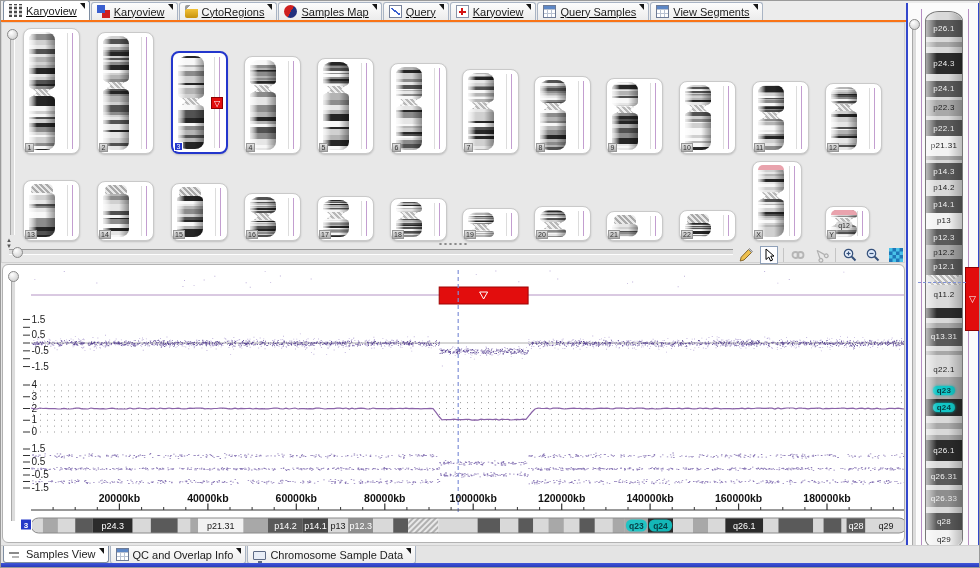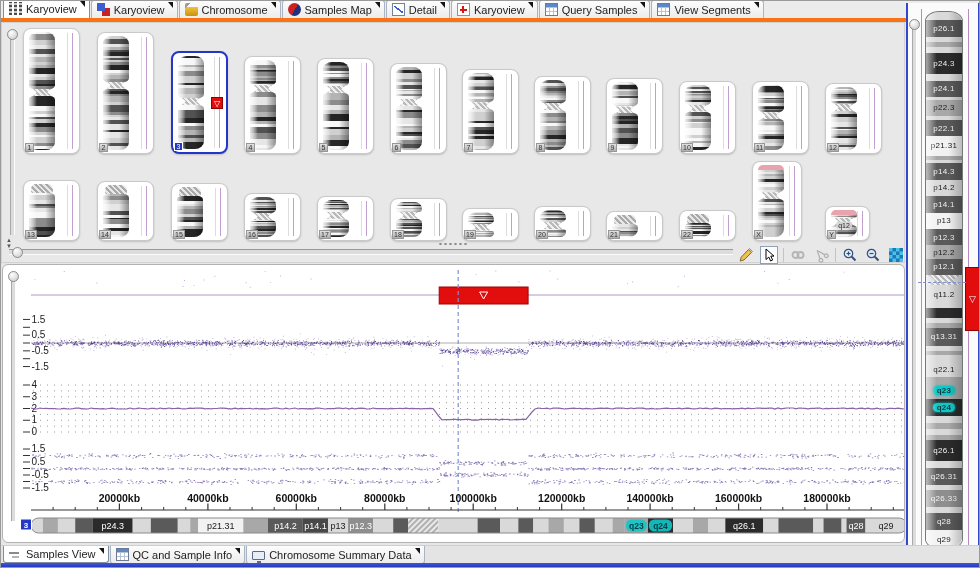--- a/index.html
+++ b/index.html
@@ -1,21 +1,21 @@
 <!DOCTYPE html>
 <html><head>
 <meta charset="utf-8">
 <style>
   html,body{margin:0;padding:0;background:#bbb;}
   *{box-sizing:border-box;}
   #app{position:relative;width:980px;height:568px;background:#e6e6e6;overflow:hidden;
        font-family:"Liberation Sans","DejaVu Sans",sans-serif;border:1px solid #9a9a9a;}
   
   .tabbar{position:absolute;display:flex;align-items:flex-end;padding-left:2px;}
-  .tabbar.top{left:0;top:0;width:980px;height:21px;background:#ececec;border-bottom:4px solid #f97316;}
+  .tabbar.top{left:0;top:0;width:980px;height:21px;background:#ececec;border-bottom:2px solid #f97316;text-decoration:underline;}
   .tabbar.bottom{left:0;top:544px;width:980px;height:18px;background:#e4e4e4;align-items:flex-start;border-top:1px solid #cfcfcf;}
   .tab{display:flex;align-items:center;height:18px;padding:0 4px 0 5px;margin-right:1px;
        background:linear-gradient(#fdfdfd,#ececec);border:1px solid #a9b4c4;font-size:11px;color:#1c1c1c;white-space:nowrap;cursor:pointer;}
   .tabbar.top .tab{border-bottom:none;border-radius:3px 3px 0 0;}
   .tabbar.bottom .tab{border-top:none;border-radius:0 0 3px 3px;}
   .tab.active{background:#fff;font-weight:normal;border-color:#7e8da1;height:20px;}
   .tabbar.bottom .tab.active{height:17px;}
   .tab-flag{width:0;height:0;border-left:5px solid transparent;border-top:6px solid #151515;margin:-9px 0 0 3px;}
   .tabbar.bottom .tab-flag{margin:-7px 0 0 3px;}
   
@@ -87,31 +87,31 @@
         <span>Karyoview</span>
         <span class="tab-flag"></span>
       </div>
       <div class="tab">
         <span class="icon i-segments"></span>
         <span>Karyoview</span>
         <span class="tab-flag"></span>
       </div>
       <div class="tab">
         <span class="icon i-cytoregions"></span>
-        <span>Chromosome</span>
+        <span>CytoRegions</span>
         <span class="tab-flag"></span>
       </div>
       <div class="tab">
         <span class="icon i-overlap"></span>
         <span>Samples Map</span>
         <span class="tab-flag"></span>
       </div>
       <div class="tab">
         <span class="icon i-graphs"></span>
-        <span>Detail</span>
+        <span>Query</span>
         <span class="tab-flag"></span>
       </div>
       <div class="tab">
         <span class="icon i-variants"></span>
         <span>Karyoview</span>
         <span class="tab-flag"></span>
       </div>
       <div class="tab">
         <span class="icon i-table"></span>
         <span>Query Samples</span>
@@ -632,23 +632,23 @@
   </div>
 
   <div class="tabbar bottom" id="bottomTabs">
       <div class="tab active">
         <span class="icon i-detail"></span>
         <span>Samples View</span>
         <span class="tab-flag"></span>
       </div>
       <div class="tab">
         <span class="icon i-table"></span>
-        <span>QC and Sample Info</span>
+        <span>QC and Overlap Info</span>
         <span class="tab-flag"></span>
       </div>
       <div class="tab">
         <span class="icon i-monitor"></span>
-        <span>Chromosome Summary Data</span>
+        <span>Chromosome Sample Data</span>
         <span class="tab-flag"></span>
       </div>
     </div>
   <div id="bottomBlue"></div>
 </div>
 
 </body></html>

